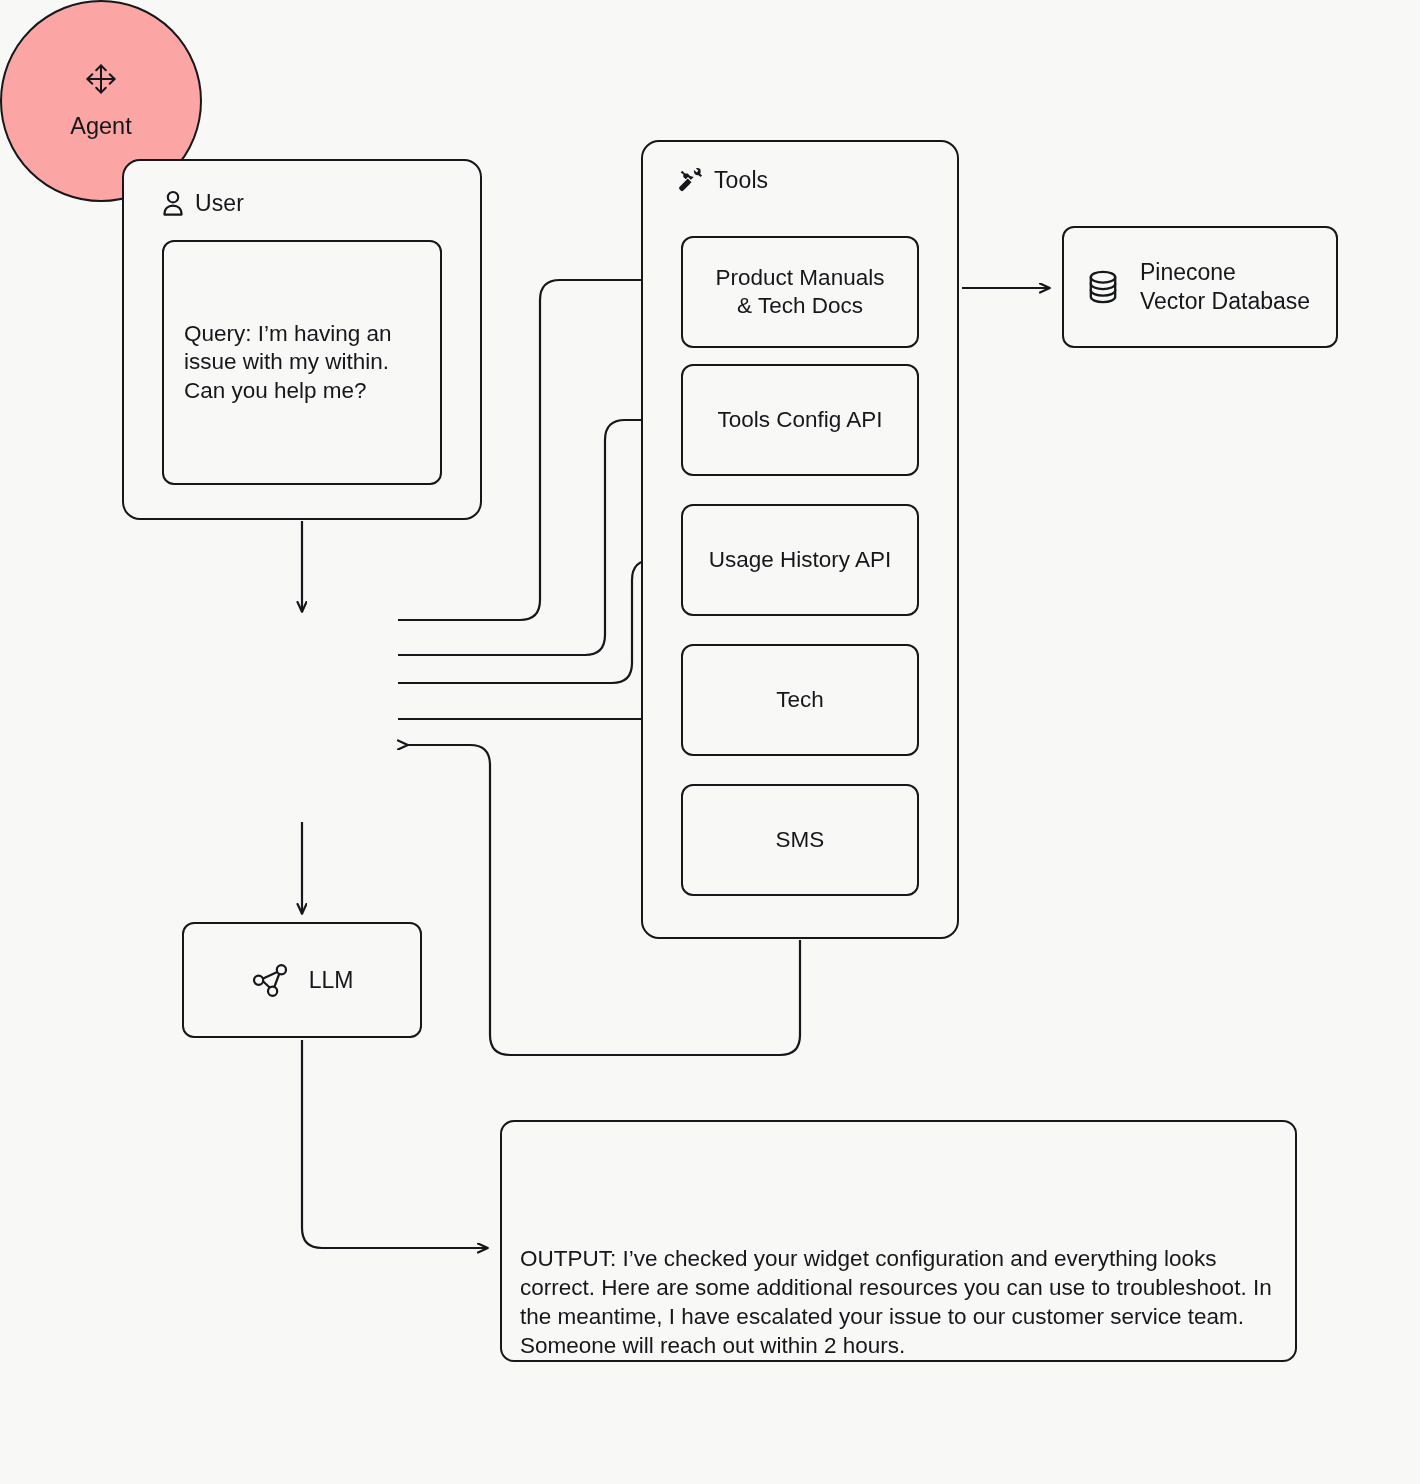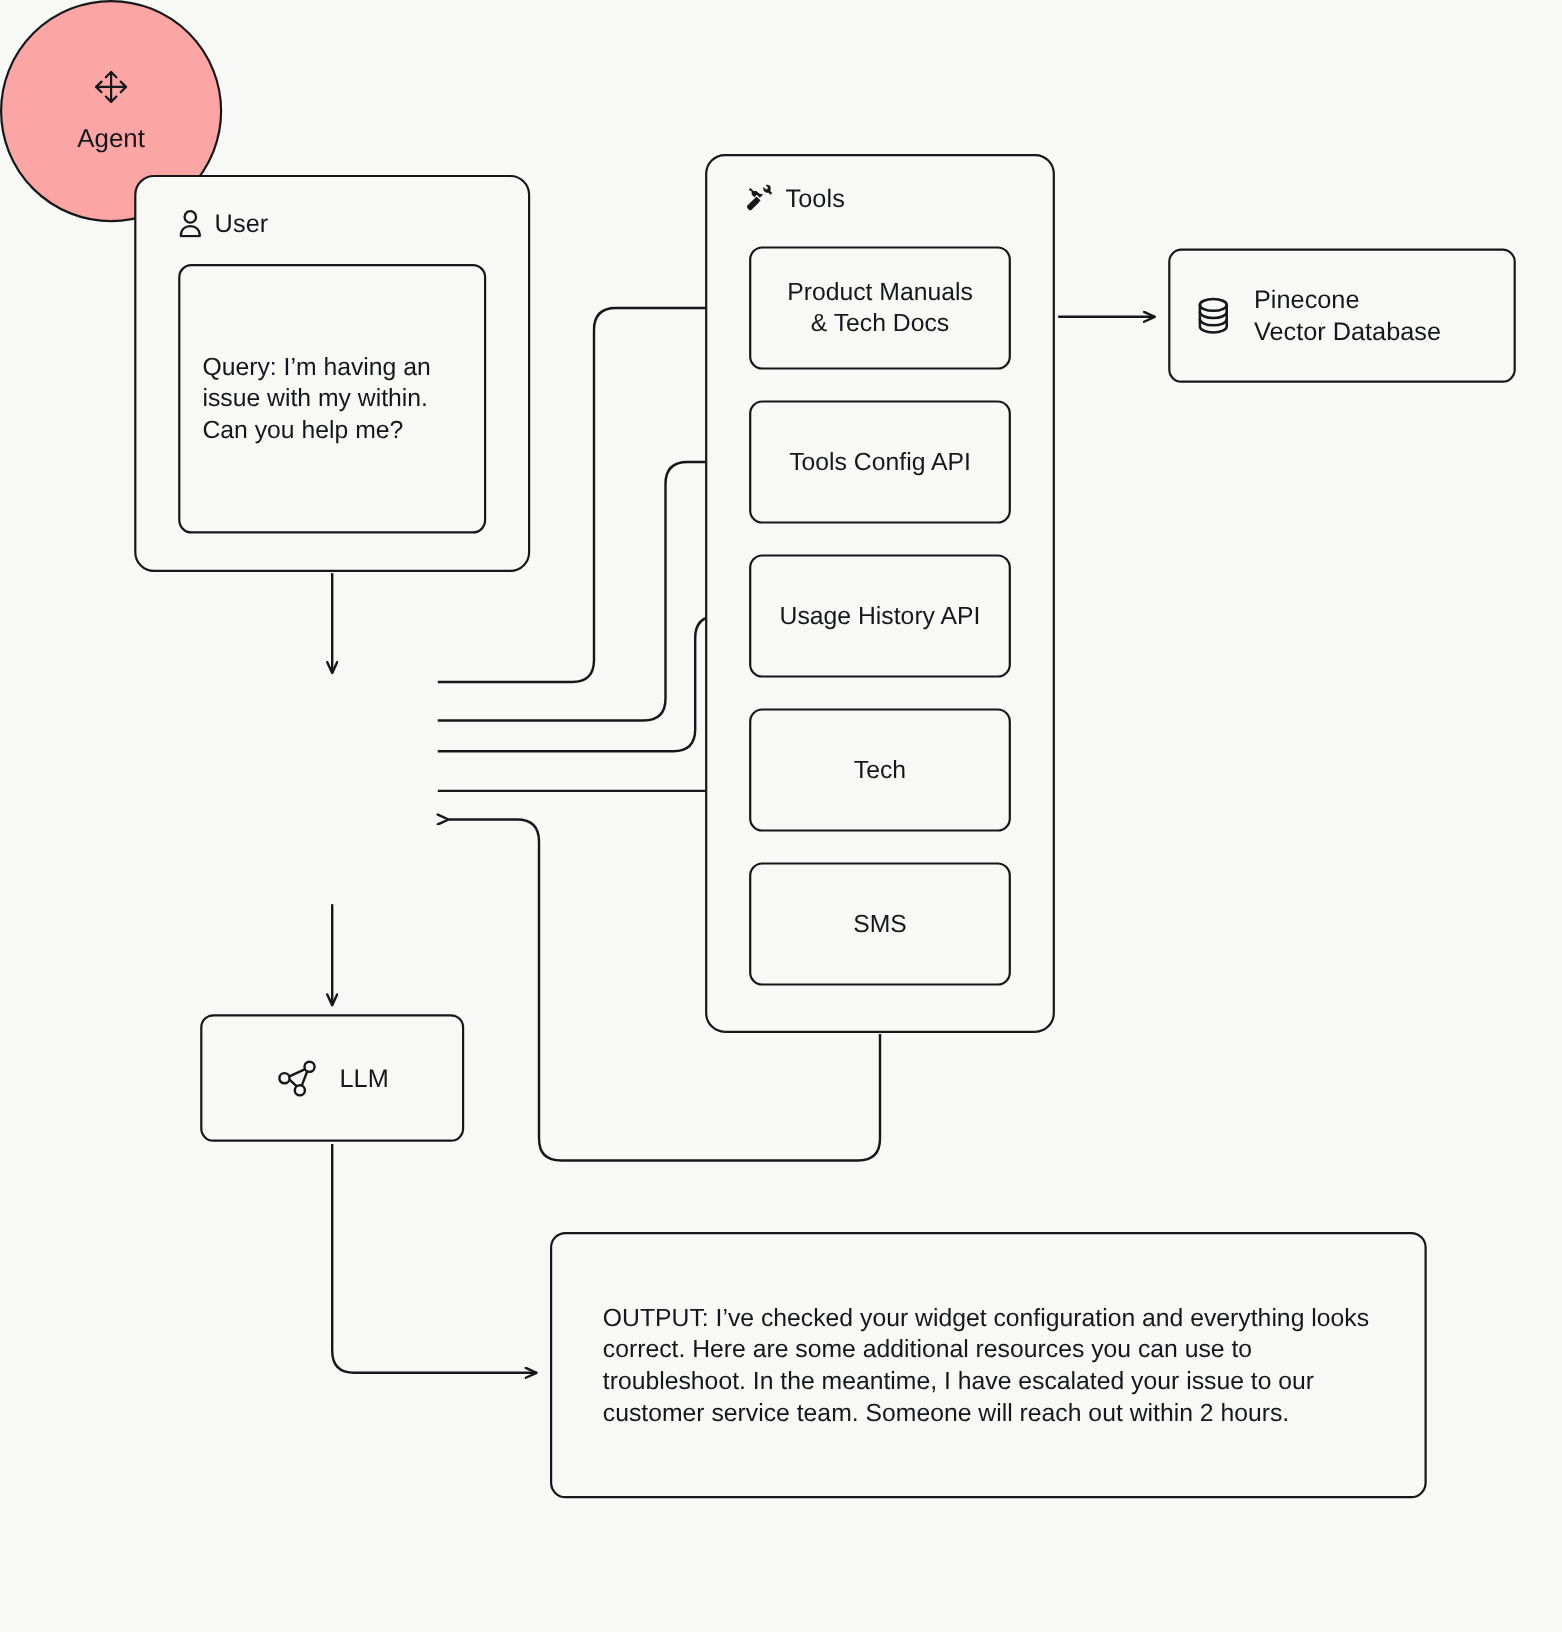--- a/index.html
+++ b/index.html
@@ -136,31 +136,31 @@
   #tools-header {
     left: 678px;
     top: 167px;
   }
   .tool-box {
     left: 681px;
     width: 238px;
     font-size: 22.5px;
     line-height: 1.25;
   }
-  #tool-0 { top: 224px; height: 112px; text-align: center; }
+  #tool-0 { top: 236px; height: 112px; text-align: center; }
   #tool-1 { top: 364px; height: 112px; }
   #tool-2 { top: 504px; height: 112px; }
   #tool-3 { top: 644px; height: 112px; }
   #tool-4 { top: 784px; height: 112px; }
 
   
   #pinecone-node {
     left: 1062px;
     top: 226px;
-    width: 316px;
+    width: 276px;
     height: 122px;
     border-radius: 12px;
     display: flex;
     align-items: center;
     justify-content: flex-start;
     padding-left: 22px;
     gap: 20px;
   }
   #pinecone-node .pc-label {
     font-size: 23px;
@@ -169,22 +169,22 @@
   }
 
   
   #output-node {
     left: 500px;
     top: 1120px;
     width: 797px;
     height: 242px;
     border-radius: 14px;
     display: flex;
-    align-items: center;
-    padding: 0 46px;
+    align-items: flex-end;
+    padding: 0 18px;
   }
   #output-node .otext {
     font-size: 22.5px;
     line-height: 1.29;
     text-align: left;
   }
 
   .icon { display: inline-block; line-height: 0; flex: 0 0 auto; }
 </style>
 </head>

